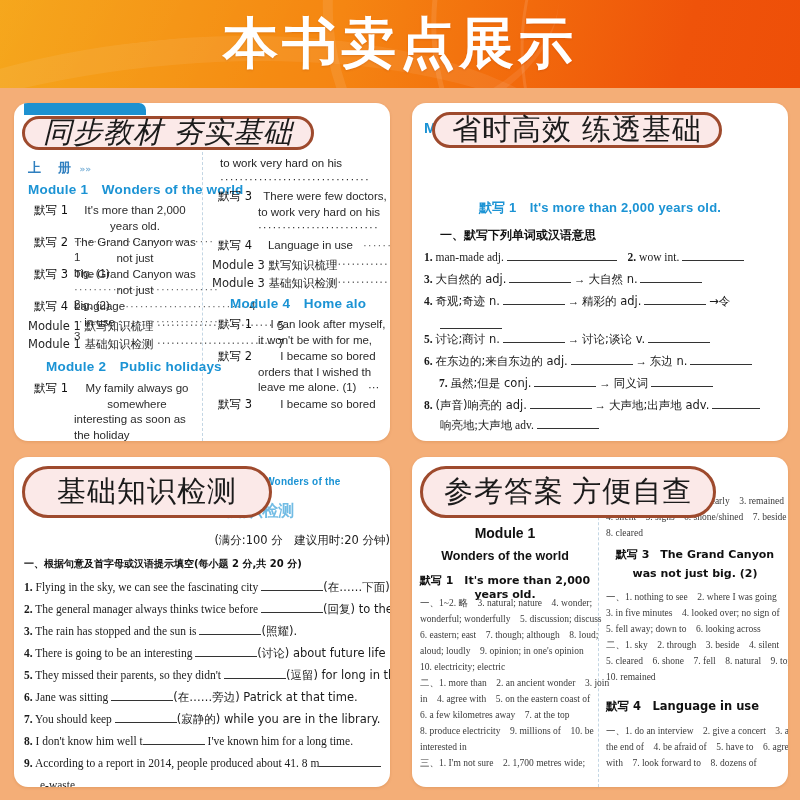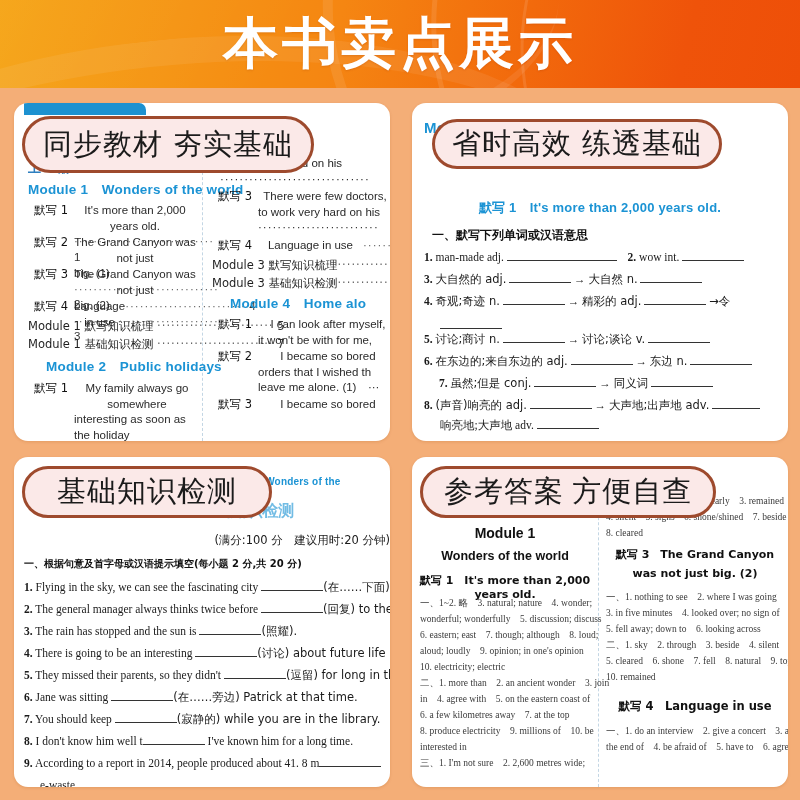--- a/index.html
+++ b/index.html
@@ -89,22 +89,22 @@
     border: 3px solid #9e4a2d;
     border-radius: 60px;
     color: #1b1b1b;
     font-family: "DejaVu Sans", "Liberation Sans", sans-serif;
     font-size: 29px;
     font-weight: 400;
     letter-spacing: 1px;
     white-space: nowrap;
     z-index: 7;
   }
-  #badge-tl { left: 22px;  top: 116px; width: 292px; height: 57px; }
-  #badge-tr { left: 432px; top: 119px; width: 290px; height: 50px; }
+  #badge-tl { left: 22px;  top: 116px; width: 292px; height: 34px; font-style: italic; }
+  #badge-tr { left: 432px; top: 112px; width: 290px; height: 36px; }
   #badge-bl { left: 22px;  top: 466px; width: 250px; height: 52px; }
   #badge-br { left: 420px; top: 466px; width: 296px; height: 52px; font-family: Liberation Serif, serif; }
 
   
   .col-split {
     position: absolute;
     top: 0; bottom: 0;
     border-left: 1px dashed #c3d6e4;
   }
 
@@ -279,21 +279,21 @@
           </div>
       </div>
     </div>
   </div>
   <div class="badge cn" id="badge-tl">同步教材 夯实基础</div>
 
   <div class="panel" id="panel-tr">
     <div class="mod-head dark" style="position:absolute; left:12px; top:16px; font-size:15px;">Module 1　Wonders of the world</div>
     <div class="mod-head" style="position:absolute; left:0; top:96px; width:376px; text-align:center; font-size:13px;">默写 1　It's more than 2,000 years old.</div>
 
-    <div class="cn sec-title" style="position:absolute; left:20px; top:124px;">一、默写下列单词或汉语意思</div>
+    <div class="cn sec-title" style="position:absolute; left:28px; top:124px;">一、默写下列单词或汉语意思</div>
 
     <div class="ser q" style="position:absolute; left:12px; top:146px;">
       <b>1.</b>
       <span>man-made adj.</span>
       <span class="blank lg"></span>
       <b style="margin-left:8px">2.</b>
       <span>wow int.</span>
       <span class="blank"></span>
     </div>
 
@@ -437,43 +437,44 @@
       <div>一、1~2. 略　3. natural; nature　4. wonder;</div>
       <div>wonderful; wonderfully　5. discussion; discuss</div>
       <div>6. eastern; east　7. though; although　8. loud;</div>
       <div>aloud; loudly　9. opinion; in one's opinion</div>
       <div>10. electricity; electric</div>
       <div>二、1. more than　2. an ancient wonder　3. join</div>
       <div>in　4. agree with　5. on the eastern coast of</div>
       <div>6. a few kilometres away　7. at the top</div>
       <div>8. produce electricity　9. millions of　10. be</div>
       <div>interested in</div>
-      <div>三、1. I'm not sure　2. 2,600 metres wide;</div>
+      <div>三、1. I'm not sure　2. 1,700 metres wide;</div>
     </div>
 
     <div class="ser ans" style="position:absolute; left:194px; top:36px; width:178px;">
       <div style="text-align:right">2. nearly　3. remained</div>
       <div>4. silent　5. signs　6. shone/shined　7. beside</div>
       <div>8. cleared</div>
     </div>
 
     <div class="cn" style="position:absolute; left:194px; top:90px; width:178px; text-align:center; font-size:11px; font-weight:700; color:#111;">默写 3　The Grand Canyon</div>
     <div class="cn" style="position:absolute; left:194px; top:110px; width:178px; text-align:center; font-size:11px; font-weight:700; color:#111;">was not just big. (2)</div>
 
     <div class="ser ans" style="position:absolute; left:194px; top:132px; width:180px;">
       <div>一、1. nothing to see　2. where I was going</div>
       <div>3. in five minutes　4. looked over; no sign of</div>
       <div>5. fell away; down to　6. looking across</div>
       <div>二、1. sky　2. through　3. beside　4. silent</div>
       <div>5. cleared　6. shone　7. fell　8. natural　9. top</div>
       <div>10. remained</div>
     </div>
 
-    <div class="cn" style="position:absolute; left:194px; top:242px; width:178px; text-align:center; font-size:11.5px; font-weight:700; color:#111;">默写 4　Language in use</div>
+    <div class="cn" style="position:absolute; left:194px; top:242px; width:178px; font-size:11.5px; font-weight:700; color:#111;">默写 4　Language in use</div>
 
     <div class="ser ans" style="position:absolute; left:194px; top:266px; width:180px;">
       <div>一、1. do an interview　2. give a concert　3. at</div>
       <div>the end of　4. be afraid of　5. have to　6. agree</div>
+      <div>with　7. look forward to　8. dozens of</div>
     </div>
   </div>
   <div class="badge cn" id="badge-br">参考答案 方便自查</div>
 
 </div>
 
 </body></html>

